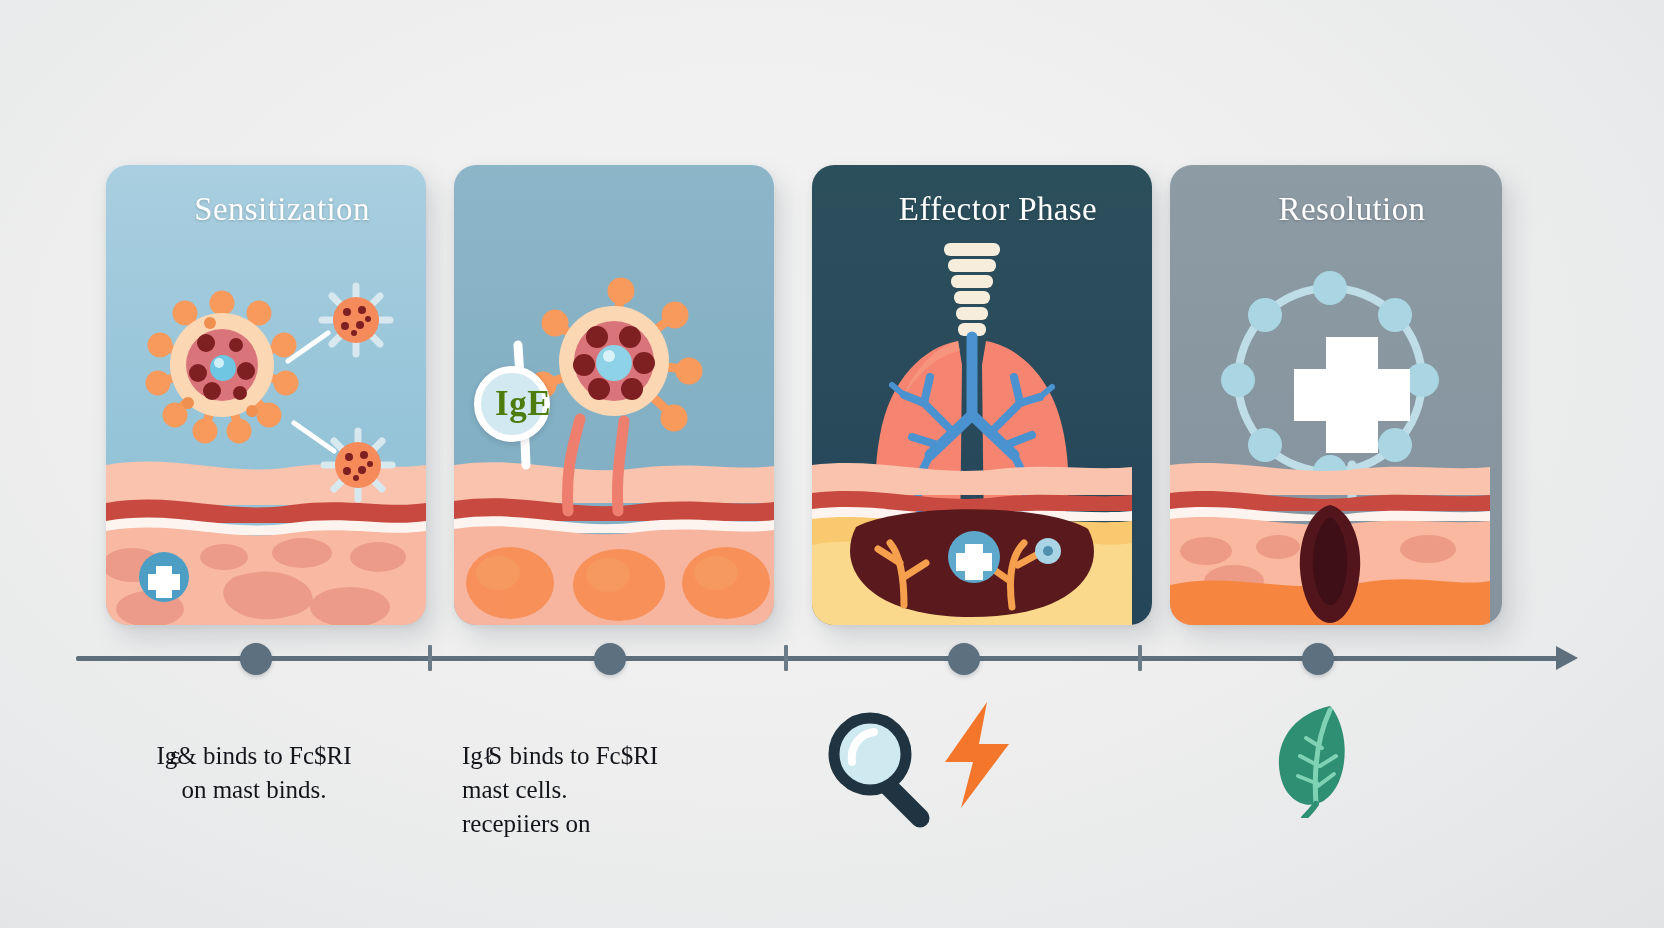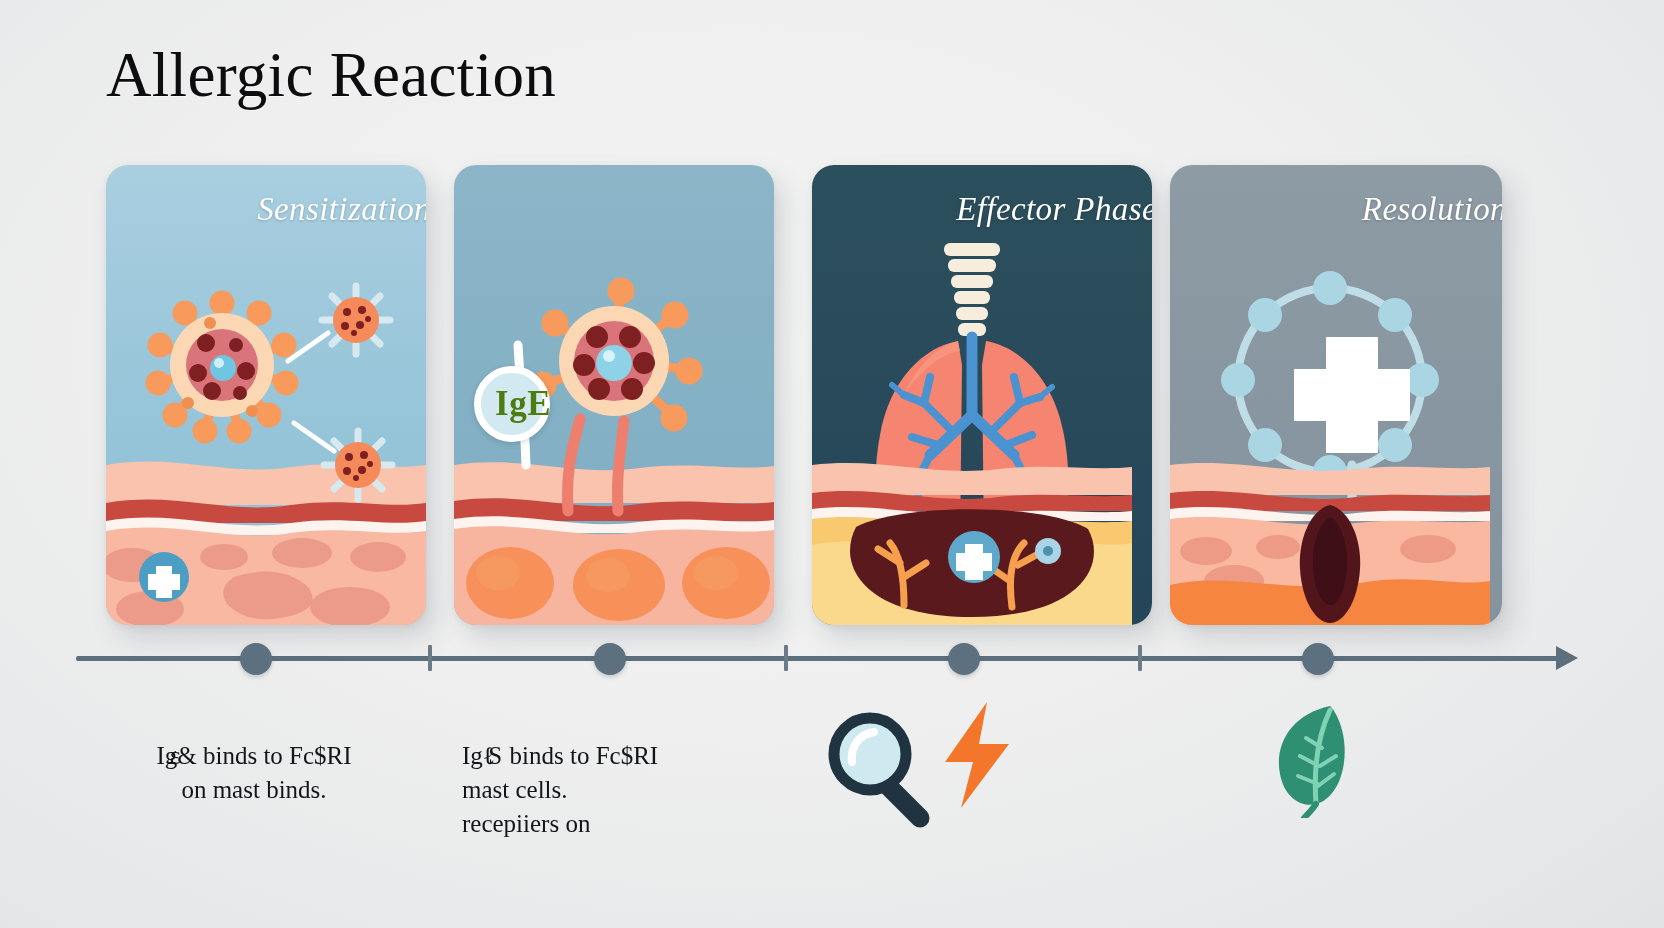--- a/index.html
+++ b/index.html
@@ -36,30 +36,29 @@
     width: 320px;
     height: 460px;
     border-radius: 22px;
     overflow: hidden;
     box-shadow: 10px 14px 26px rgba(90, 100, 110, 0.20),
                 0 2px 6px rgba(90, 100, 110, 0.10);
   }
   .card-title {
     position: absolute;
     top: 26px;
-    left: 5px;
+    left: 16px;
     width: 100%;
-    text-align: right;
+    text-align: center;
     color: #ffffff;
     font-size: 33px;
     letter-spacing: 0.4px;
     z-index: 40;
     text-shadow: 0 1px 3px rgba(0,0,0,0.22);
     white-space: nowrap;
-    font-style: italic;
   }
   .card-bg { position: absolute; inset: 0; }
   .card-art { position: absolute; inset: 0; }
 
   
   .timeline-line {
     position: absolute;
     left: 76px;
     top: 656px;
     width: 1490px;
@@ -111,21 +110,20 @@
     transform: translateX(-0.30em);
   }
   
   .bicon { position: absolute; }
 </style>
 </head>
 <body>
 
 <div id="stage">
 
-  <div class="page-title">Allergic Reaction</div>
 
   <div class="card" style="left:106px;">
     <div class="card-bg" style="background:linear-gradient(180deg,#a9cfe0 0%,#96c4d8 55%,#8fc0d6 100%);"></div>
 
     <div class="card-art">
       <svg viewBox="0 0 320 460" width="320" height="460" style="display:block">
 
         <path d="M0,300 C70,288 120,312 185,302 C240,294 280,306 320,300 L320,340 L0,340 Z" fill="#f9c3ae"></path>
         <path d="M0,338 C70,326 120,350 185,340 C240,332 280,344 320,338 L320,358 L0,358 Z" fill="#c8493f"></path>
         <path d="M0,356 C70,344 120,368 185,358 C240,350 280,362 320,356 L320,370 L0,370 Z" fill="#fdf4f0"></path>

